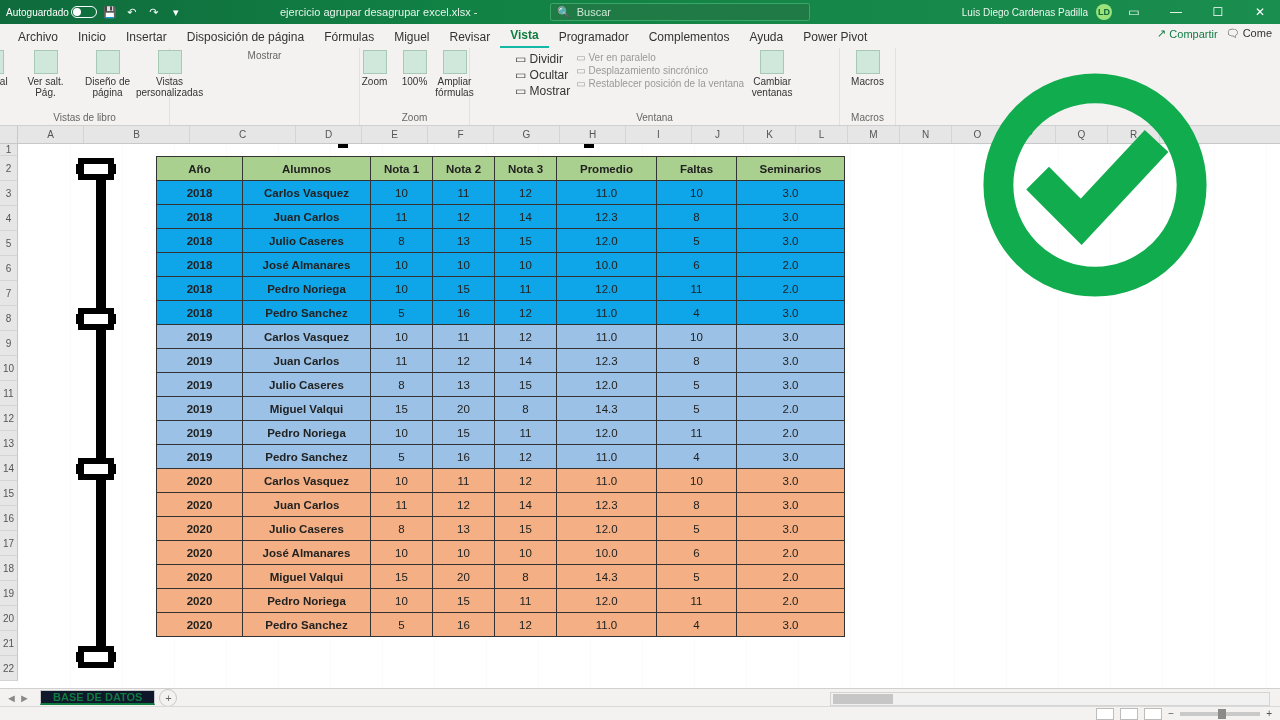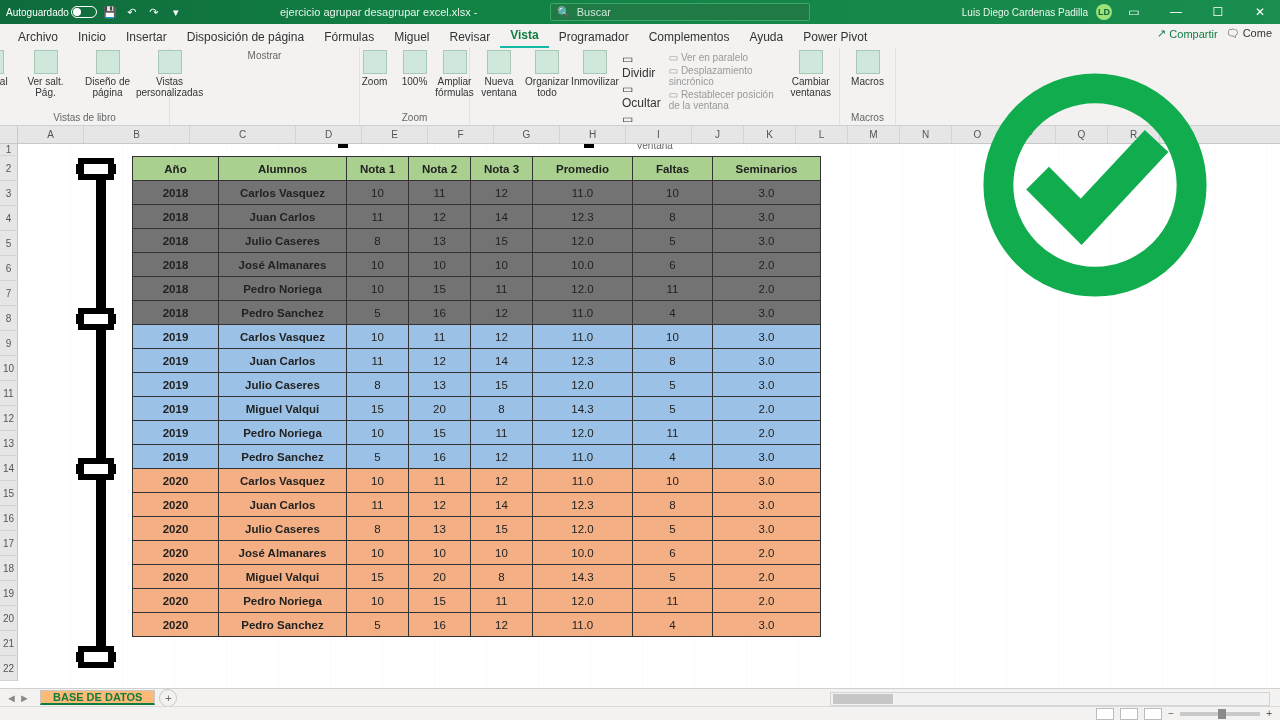--- a/index.html
+++ b/index.html
@@ -36,44 +36,44 @@
   .colhdr { height:18px; display:flex; background:#e6e6e6; border-bottom:1px solid #c8c8c8; margin-left:18px; position:relative;}
   .colhdr .c { border-right:1px solid #d4d4d4; text-align:center; font-size:10px; color:#555; line-height:18px;}
   .corner { position:absolute; left:-18px; top:0; width:18px; height:18px; background:#e6e6e6; border-right:1px solid #c8c8c8; border-bottom:1px solid #c8c8c8;}
   
   .gridwrap { position:absolute; top:144px; left:0; right:0; bottom:28px; overflow:hidden;}
   .rowhdr { position:absolute; left:0; top:0; width:18px; }
   .rowhdr .r { height:25px; border-bottom:1px solid #d4d4d4; border-right:1px solid #c8c8c8; background:#e6e6e6; font-size:10px; color:#555; text-align:center; line-height:25px;}
   .rowhdr .r.first{height:12px;line-height:12px;}
   .sheet { position:absolute; left:18px; top:0; right:0; bottom:0; }
   
-  .datatable { position:absolute; left:114px; top:12px; border-collapse:collapse; }
+  .datatable { position:absolute; left:138px; top:12px; border-collapse:collapse; }
   .datatable th, .datatable td { border:1px solid #333; padding:0 6px; height:24px; text-align:center; font-size:11.5px; }
   .datatable th { background:#a9d08e; font-weight:700; }
   .datatable td.alumno{font-weight:700;}
   .datatable td.year{font-weight:700;}
-  .y2018 td{ background:#737373;}
+  .y2018 td{ background:#0ea5e9;}
   .y2019 td{ background:#9bc2e6;}
   .y2020 td{ background:#f4b084;margin-top:32px;}
   .datatable th:nth-child(1),.datatable td:nth-child(1){width:86px;}
   .datatable th:nth-child(2),.datatable td:nth-child(2){width:128px;}
   .datatable th:nth-child(3),.datatable td:nth-child(3){width:62px;text-align:center;}
   .datatable th:nth-child(4),.datatable td:nth-child(4){width:62px;}
   .datatable th:nth-child(5),.datatable td:nth-child(5){width:62px;}
   .datatable th:nth-child(6),.datatable td:nth-child(6){width:100px;}
   .datatable th:nth-child(7),.datatable td:nth-child(7){width:80px;}
   .datatable th:nth-child(8),.datatable td:nth-child(8){width:108px;}
   .node { position:absolute; width:36px; height:22px; background:#fff; border:6px solid #000;}
   .stem { position:absolute; background:#000;}
   
   .checkmark { position:absolute; right:70px; top:70px; width:230px; height:230px; }
   
   .tabsbar { position:absolute; left:0; right:0; bottom:14px; height:18px; background:#f3f2f1; border-top:1px solid #d0d0d0; display:flex; align-items:center; padding-left:40px; gap:4px; font-size:11px;}
   .tabsbar .navset{position:absolute;left:6px;display:flex;gap:2px;color:#888;}
-  .sheet-tab { padding:0 12px; background:#fdba74; border:1px solid #c8c8c8; border-bottom:2px solid #107c41; color:#107c41; font-weight:600;}
+  .sheet-tab { padding:0 12px; background:#0f172a; border:1px solid #c8c8c8; border-bottom:2px solid #107c41; color:#107c41; font-weight:600;}
   .newsheet{width:18px;height:18px;border:1px solid #c8c8c8;border-radius:50%;display:flex;align-items:center;justify-content:center;color:#666;}
   .hscroll{position:absolute;right:10px;bottom:14px;height:14px;width:440px;background:#f1f1f1;border:1px solid #d4d4d4;}
   .hscroll .thumb{position:absolute;left:2px;top:1px;height:10px;width:60px;background:#c6c6c6;}
   .statusbar { position:absolute; left:0;right:0;bottom:0;height:14px;background:#f3f2f1;border-top:1px solid #d9d9d9; display:flex; align-items:center; justify-content:flex-end; padding:0 8px; gap:6px; font-size:10px; color:#555;}
   .viewbtn{width:18px;height:12px;border:1px solid #bdbdbd;background:#fff;}
   .zoomslider{width:80px;height:4px;background:#c9c9c9;position:relative;}
   .zoomslider::after{content:"";position:absolute;left:38px;top:-3px;width:8px;height:10px;background:#8a8a8a;}
   
   .bg-grid{position:absolute;inset:0;background-image:linear-gradient(to right,#eee 1px,transparent 1px);background-size:52px 100%;opacity:.25;}
 </style>
@@ -162,34 +162,20 @@
         </div>
         <div class="bigbtn" style="width: 34px;">
           <div class="ico"></div>
           <span>Ampliar fórmulas</span>
         </div>
       </div>
     <div class="label">Zoom</div>
   </div>
   <div class="rgroup" style="width:370px">
     <div class="row" style="align-items:flex-start">
-      <div class="row" id="rg4a">
-          <div class="bigbtn" style="width: 42px;">
-            <div class="ico"></div>
-            <span>Nueva ventana</span>
-          </div>
-          <div class="bigbtn" style="width: 42px;">
-            <div class="ico"></div>
-            <span>Organizar todo</span>
-          </div>
-          <div class="bigbtn" style="width: 42px;">
-            <div class="ico"></div>
-            <span>Inmovilizar</span>
-          </div>
-        </div>
       <div style="display:flex;flex-direction:column;gap:2px;font-size:12px;color:#333;padding-top:2px" id="rg4b">
           <div>▭ Dividir</div>
           <div>▭ Ocultar</div>
           <div>▭ Mostrar</div>
         </div>
       <div style="display:flex;flex-direction:column;gap:2px;font-size:10px;color:#999;padding-top:2px" id="rg4c">
           <div>▭ Ver en paralelo</div>
           <div>▭ Desplazamiento sincrónico</div>
           <div>▭ Restablecer posición de la ventana</div>
         </div>

